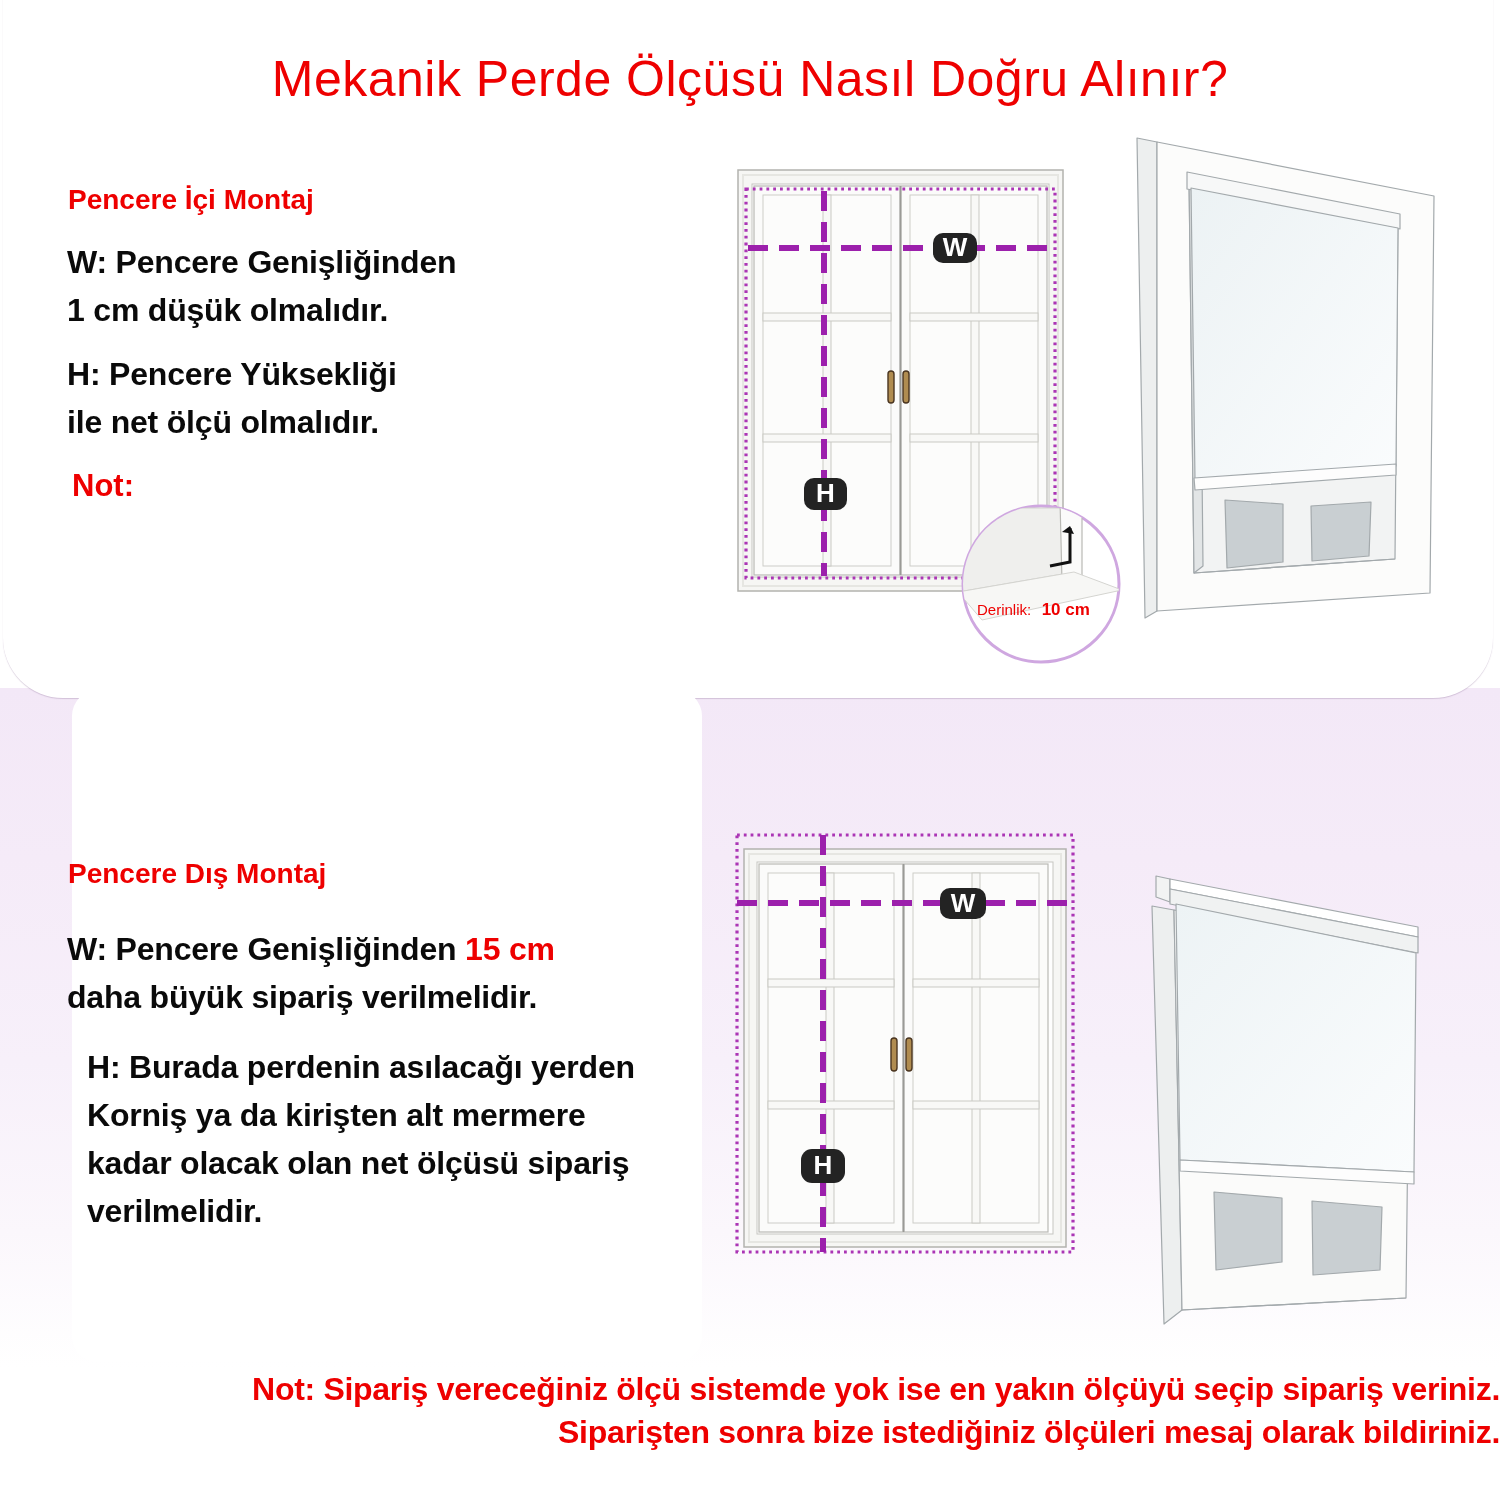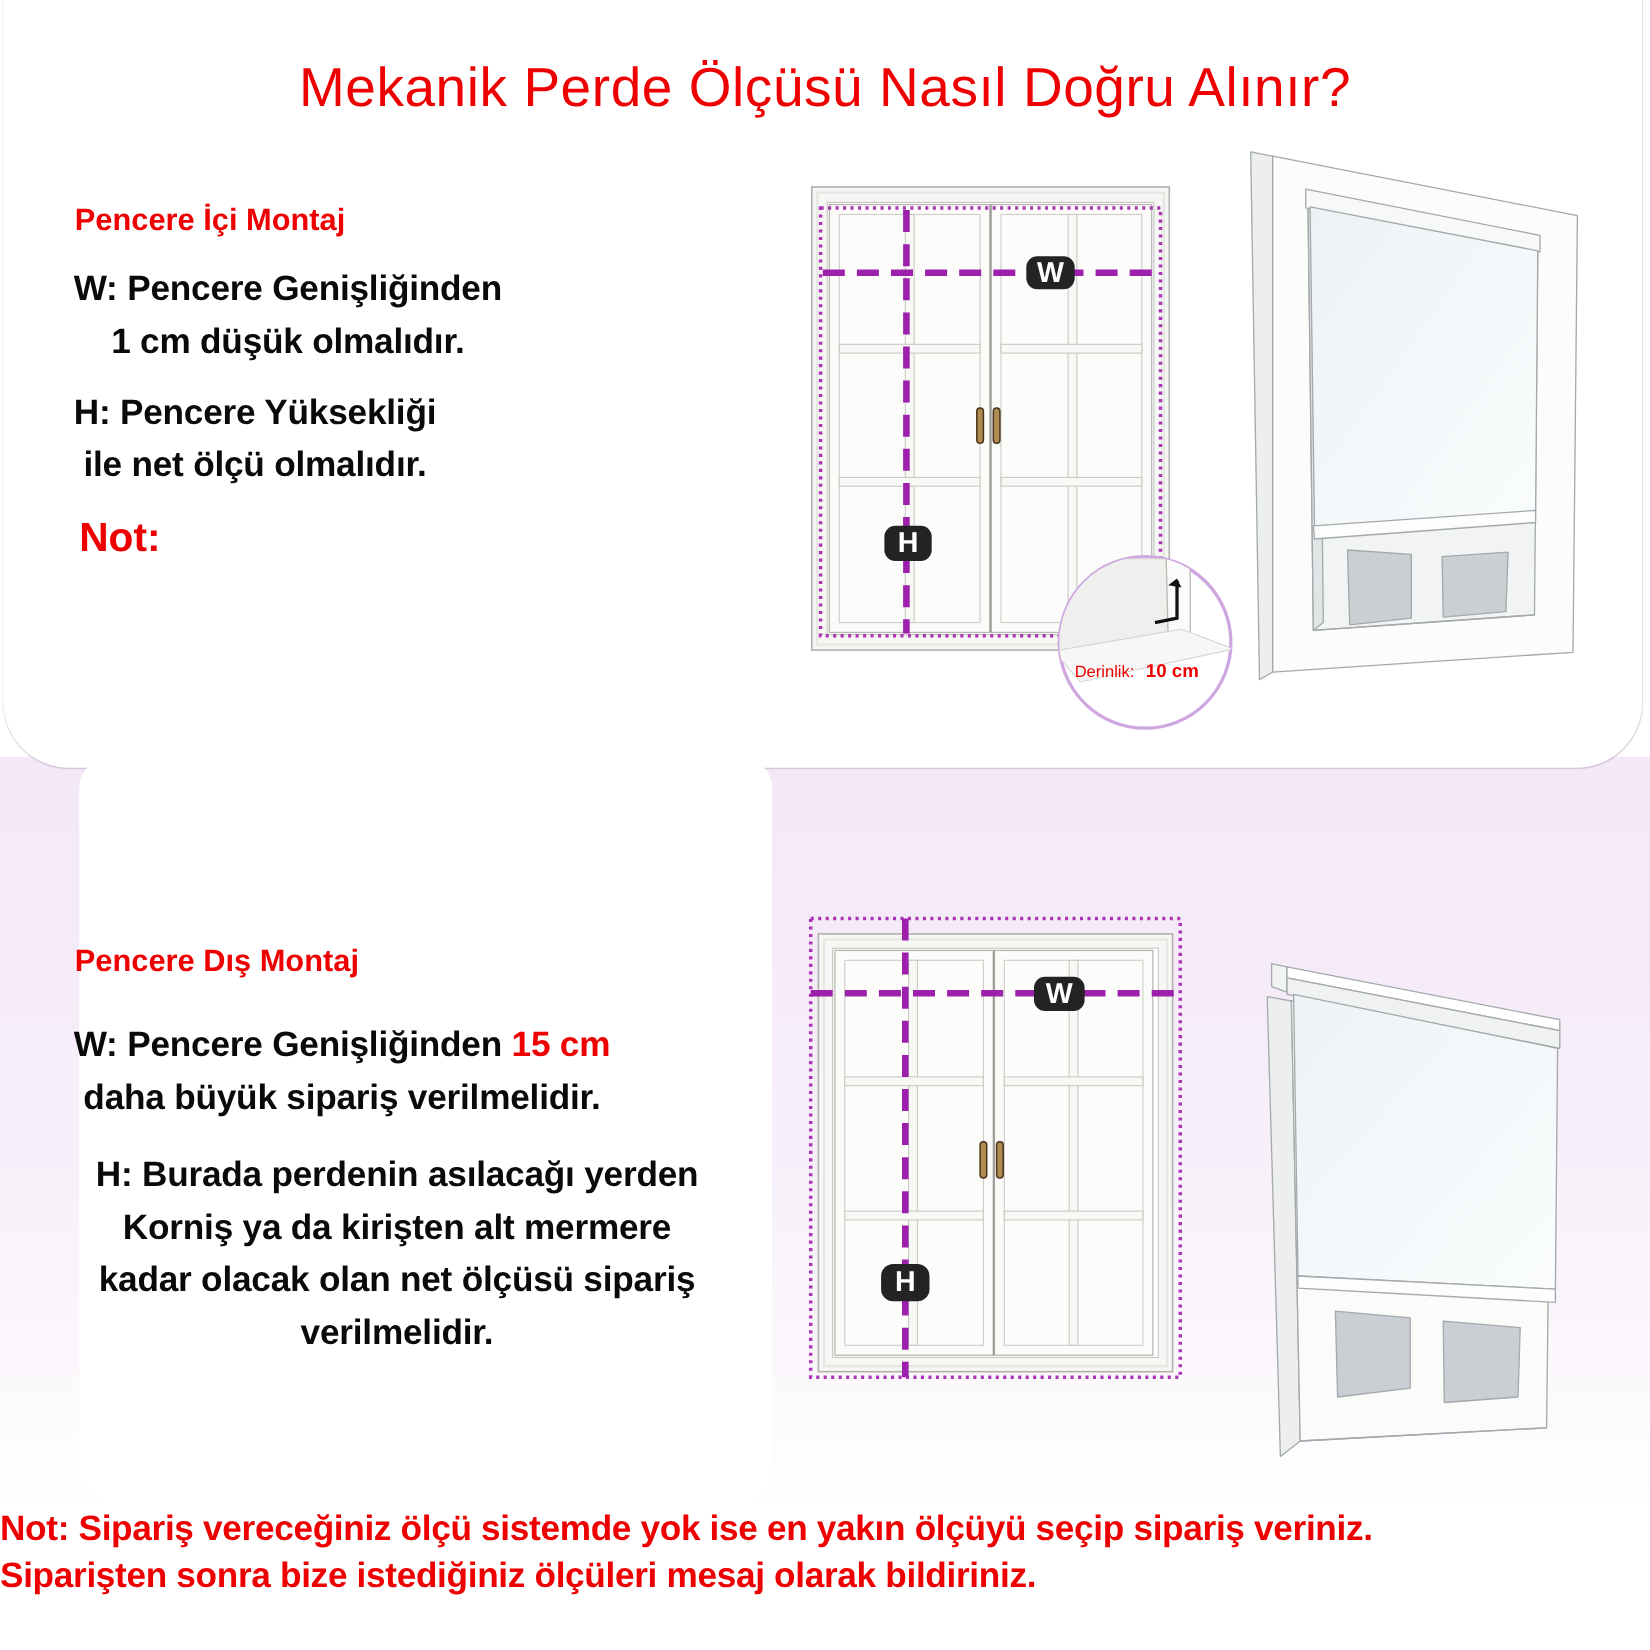--- a/index.html
+++ b/index.html
@@ -8,26 +8,26 @@
 
   
   .bg-band{position:absolute;left:0;top:688px;width:1500px;height:680px;
     background:linear-gradient(180deg,#f3e8f7 0%,#f5ebf8 25%,#f7f0fa 55%,#fbf7fc 80%,#ffffff 100%);}
 
   .panel{position:absolute;background:#fff;}
   .panel-top{left:3px;top:-8px;width:1490px;height:706px;border-radius:0 0 60px 60px;
     box-shadow:0 1px 1px rgba(150,120,160,.35);}
   .panel-bottom-left{left:72px;top:690px;width:630px;height:672px;border-radius:26px;}
 
-  .txt{position:absolute;color:#0a0a0a;font-weight:bold;text-align:center;}
+  .txt{position:absolute;color:#0a0a0a;font-weight:bold;}
   .red{color:#ee0000;}
   .title{left:0;top:50px;width:1500px;text-align:center;font-size:50px;font-weight:normal;color:#ee0000;letter-spacing:.5px;}
   .h2{font-size:28px;}
   .blk{font-size:32px;line-height:48px;letter-spacing:-0.2px;}
-  .footer-note{left:0;top:1368px;width:1500px;text-align:left;font-size:32px;line-height:43px;color:#ee0000;letter-spacing:-0.3px;}
+  .footer-note{left:0;top:1368px;width:1500px;text-align:right;font-size:32px;line-height:43px;color:#ee0000;letter-spacing:-0.3px;}
 
   svg{position:absolute;overflow:visible;}
   text.badge-letter{fill:#ffffff;font-weight:bold;font-size:26px;font-family:"Liberation Sans",sans-serif;text-anchor:middle;}
   .depth-label{fill:#ee0000;font-size:15px;font-family:"Liberation Sans",sans-serif;}
   .depth-value{fill:#ee0000;font-size:17px;font-weight:bold;font-family:"Liberation Sans",sans-serif;}
 </style>
 </head>
 <body>
 
 <div class="page">
@@ -43,21 +43,21 @@
   <div class="txt blk" style="left:67px;top:238px;">
     <div>W: Pencere Genişliğinden</div>
     <div>1 cm düşük olmalıdır.</div>
   </div>
 
   <div class="txt blk" style="left:67px;top:350px;">
     <div>H: Pencere Yüksekliği</div>
     <div>ile net ölçü olmalıdır.</div>
   </div>
 
-  <div class="txt red h2" style="left:72px;top:468px;font-size:37px;">Not:</div>
+  <div class="txt red h2" style="left:72px;top:468px;font-size:31px;">Not:</div>
 
 
   <svg style="left:730px;top:168px;" width="410" height="510" viewBox="0 0 410 510">
 
     <rect x="8" y="2" width="325" height="421" fill="#f6f6f4" stroke="#b3b3ae" stroke-width="1.5"></rect>
     <rect x="13" y="7" width="315" height="411" fill="none" stroke="#e6e6e2" stroke-width="2"></rect>
     <rect x="22" y="16" width="297" height="393" fill="#fefefe" stroke="#c6c6c1" stroke-width="1"></rect>
 
     <rect x="24" y="18" width="146" height="389" fill="#fbfbfa" stroke="#b9b9b4" stroke-width="1.2"></rect>
     <rect x="33" y="27" width="128" height="371" fill="#fcfcfb" stroke="#cdcdc8" stroke-width="1"></rect>

